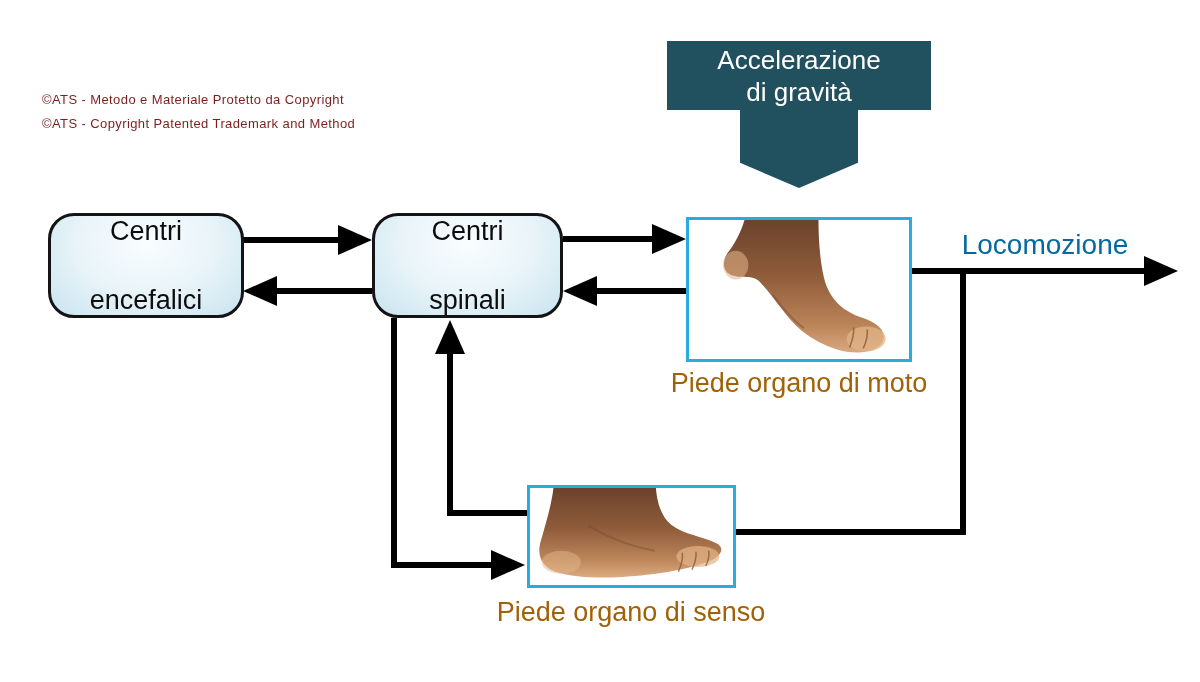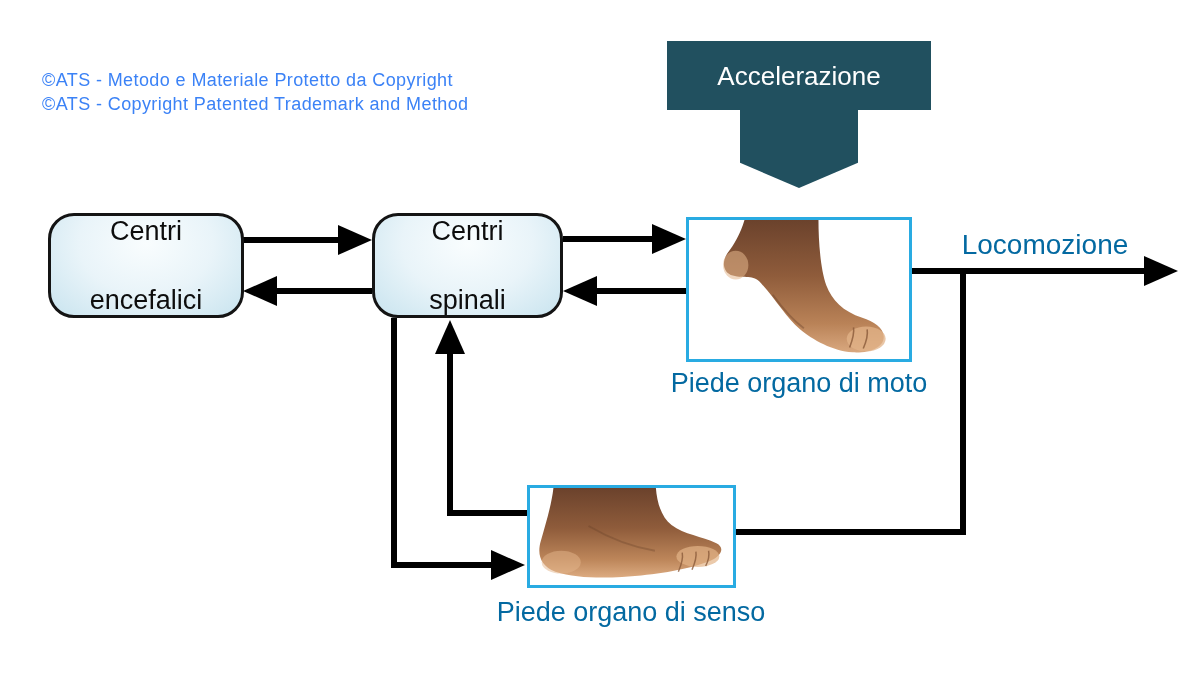--- a/index.html
+++ b/index.html
@@ -5,22 +5,22 @@
   html,body{margin:0;padding:0;background:#ffffff;}
   .canvas{
     position:relative;width:1200px;height:682px;margin:0 auto;
     background:#ffffff;overflow:hidden;
     font-family:"Liberation Sans", sans-serif;
     color:#111;
   }
   .abs{position:absolute;}
   
   .watermark{
-    left:42px;top:68px;
-    font-size:18px;line-height:24px;color:#3b82f6;
+    left:42px;top:88px;
+    font-size:13px;line-height:24px;color:#7f1d1d;
     letter-spacing:.4px;white-space:nowrap;
   }
   
   .gravity-rect{
     left:667px;top:41px;width:264px;height:69px;
     background:#21505f;
     display:flex;flex-direction:column;justify-content:center;
     color:#fff;font-size:26px;line-height:32px;text-align:center;
   }
   .gravity-tab{
@@ -43,21 +43,21 @@
   
   .foot-box{
     border:3px solid #29abe2;background:#ffffff;box-sizing:border-box;
     display:flex;align-items:stretch;justify-content:stretch;
   }
   .foot-box svg{width:100%;height:100%;display:block;}
   .box-moto{left:686px;top:217px;width:226px;height:145px;}
   .box-senso{left:527px;top:485px;width:209px;height:103px;}
   
   .caption{
-    font-size:27px;line-height:30px;text-align:center;color:#0369a1;white-space:nowrap;
+    font-size:27px;line-height:30px;text-align:center;color:#a16207;white-space:nowrap;
   }
   .caption-moto{left:659px;top:368px;width:280px;}
   .caption-senso{left:491px;top:597px;width:280px;}
   .label-locomozione{
     left:911px;top:229px;width:268px;text-align:center;
     font-size:28px;color:#0369a1;white-space:nowrap;
   }
   
   .edges-svg{left:0;top:0;width:1200px;height:682px;pointer-events:none;}
 </style>
@@ -66,20 +66,21 @@
 
 <div class="canvas">
 
   <div class="abs watermark">
     <div>©ATS - Metodo e Materiale Protetto da Copyright</div>
     <div>©ATS - Copyright Patented Trademark and Method</div>
   </div>
 
   <div class="abs gravity-rect">
     <div>Accelerazione</div>
+    <div>di gravità</div>
   </div>
   <div class="abs gravity-tab"></div>
 
   <svg class="abs edges-svg" viewBox="0 0 1200 682" xmlns="http://www.w3.org/2000/svg">
     <g stroke="#000" stroke-width="6" fill="#000">
       <g>
         <line x1="243" y1="240" x2="342" y2="240"></line>
         <polygon points="372,240 338,225 338,255" stroke="none"></polygon>
       </g>
       <g>

